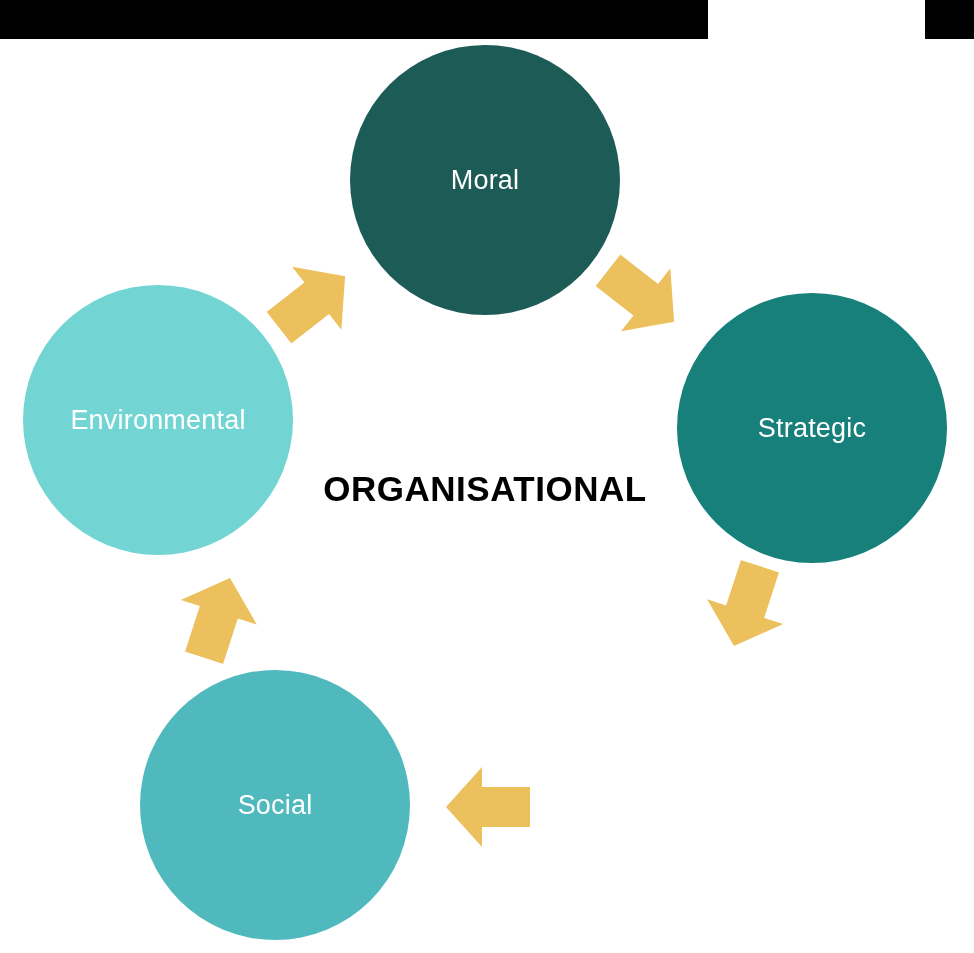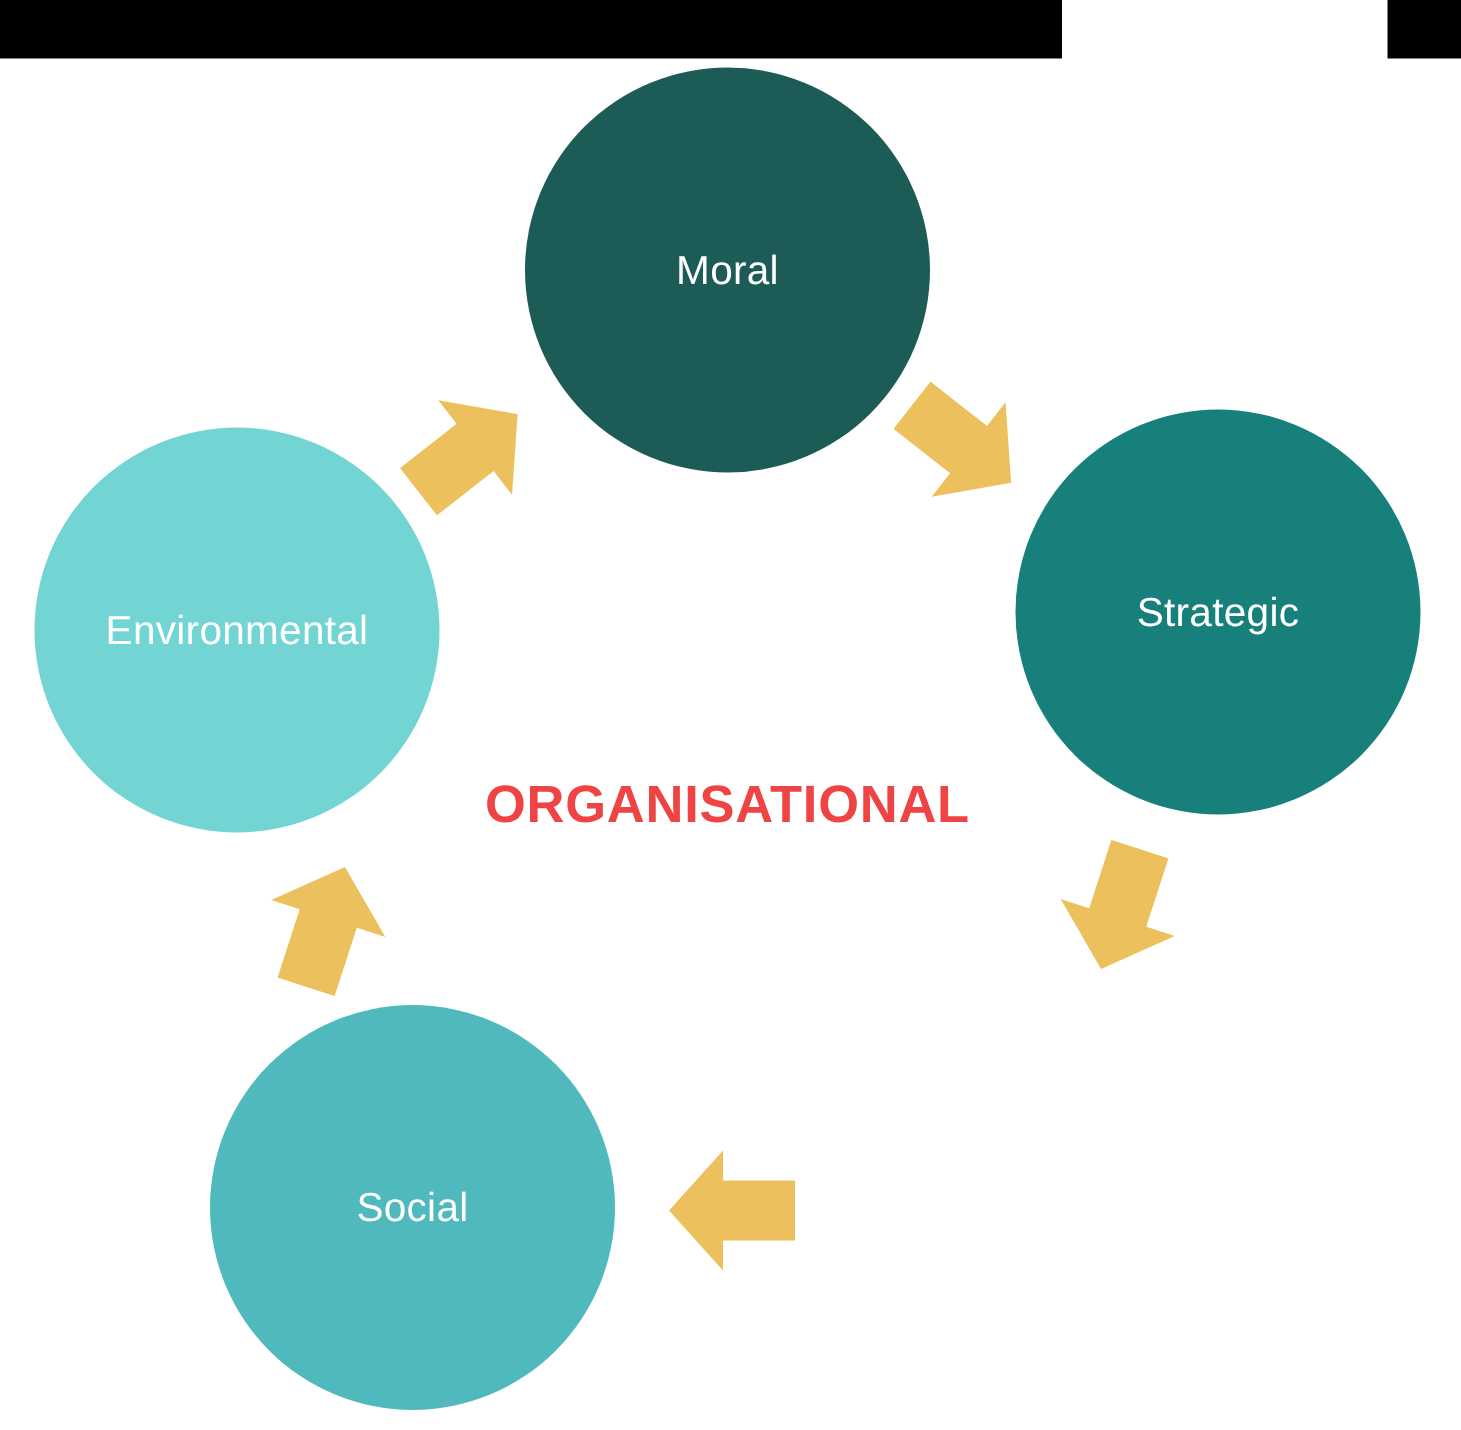--- a/index.html
+++ b/index.html
@@ -22,21 +22,21 @@
     border-radius: 50%;
     display: flex; align-items: center; justify-content: center;
     text-align: center;
   }
   .node .label {
     color: #ffffff;
     font-size: 27px;
     letter-spacing: 0.2px;
   }
   .circle-moral         { left: 350px; top: 45px;  }
-  .circle-strategic     { left: 677px; top: 273px; }
+  .circle-strategic     { left: 677px; top: 293px; }
   .circle-cultural      { left: 559px; top: 670px; }
   .circle-social        { left: 140px; top: 670px; }
   .circle-environmental { left: 23px;  top: 285px; }
 
   
   .center-title {
     position: absolute;
     left: 285px; top: 466px; width: 400px;
     text-align: center;
     font-weight: bold;
@@ -71,21 +71,21 @@
 
 
   <div class="node circle-environmental" style="background: rgb(114, 213, 212);">
     <span class="label">Environmental</span>
   </div>
 
   <div class="node circle-social" style="background: rgb(79, 185, 189);">
     <span class="label">Social</span>
   </div>
 
-  <div class="center-title" style="color: #ef4444; margin-top: 48px;">
+  <div class="center-title" style="color: #000000;">
     <div>ORGANISATIONAL</div>
   </div>
 
   <svg class="arrow arrow-1" viewBox="0 0 84 80">
     <polygon points="0,20 48,20 48,0 84,40 48,80 48,60 0,60" fill="#ECC05C"></polygon>
   </svg>
   <svg class="arrow arrow-2" viewBox="0 0 84 80">
     <polygon points="0,20 48,20 48,0 84,40 48,80 48,60 0,60" fill="#ECC05C"></polygon>
   </svg>
   <svg class="arrow arrow-3" viewBox="0 0 84 80">

